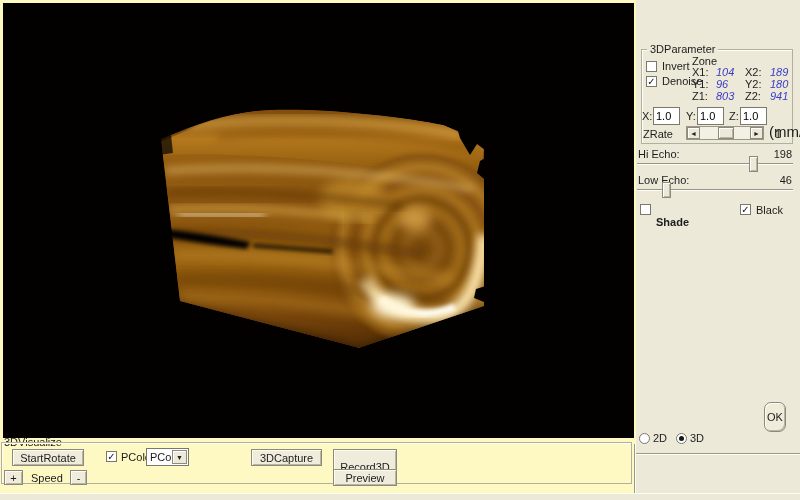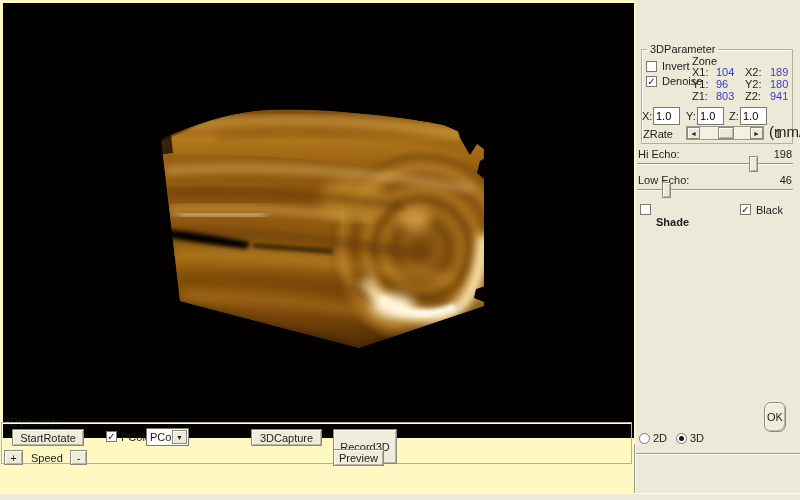--- a/index.html
+++ b/index.html
@@ -30,21 +30,21 @@
   .grouplabel { position:absolute; top:-7px; background:#ECE9D8; padding:0 3px; white-space:nowrap; }
   .track { position:absolute; height:2px; background:#98957f; border-bottom:1px solid #fff; }
   .thumb { position:absolute; width:9px; height:16px; background:#ECE9D8; border:1px solid #8d8a7d;
            box-shadow:inset 1px 1px 0 #fff, inset -1px -1px 0 #b9b5a5; }
   .scrollbar { position:absolute; height:14px; background:#f3f1e4; border:1px solid #9a968a; }
   .sb-btn { position:absolute; top:0; width:13px; height:12px; background:#ECE9D8;
             border:1px solid #8d8a7d; box-shadow:inset 1px 1px 0 #fff;
             font-size:7px; line-height:11px; text-align:center; color:#222; }
   .sb-thumb { position:absolute; top:0; width:16px; height:12px; background:#ECE9D8;
             border:1px solid #8d8a7d; box-shadow:inset 1px 1px 0 #fff, inset -1px -1px 0 #b9b5a5; }
-  .blue { color:#3A3AC8; }
+  .blue { color:#3A3AC8;font-style:italic; }
   .hline { position:absolute; border-top:1px solid #9c998b; border-bottom:1px solid #fffef4; }
   .vline { position:absolute; border-left:1px solid #9c998b; border-right:1px solid #fffef4; }
 
   
   .rpanel { position:absolute; left:636px; top:0; width:164px; height:500px; background:#ECE9D8; }
 
   
   .combo { position:absolute; background:#fff; border:1px solid #7b786b; }
   .combo .ctext { position:absolute; left:3px; top:2px; }
   .combo .cbtn { position:absolute; right:1px; top:1px; width:15px; height:14px; background:#ECE9D8;
@@ -211,21 +211,21 @@
 
     <span class="radio" style="left:3px; top:433px;"></span>
     <span class="lbl" style="left:17px; top:432px;">2D</span>
     <span class="radio sel" style="left:40px; top:433px;"></span>
     <span class="lbl" style="left:54px; top:432px;">3D</span>
     <div class="wbtn" style="left:128px; top:402px; width:22px; height:30px;border-radius:7px;">OK</div>
 
     <div class="hline" style="left:0; top:453px; width:164px;"></div>
   </div>
 
-  <div style="position:absolute; left:0; top:416px; width:634px; height:56px;">
+  <div style="position:absolute; left:0; top:436px; width:634px; height:56px;">
     <span class="lbl" style="left:4px; top:0;">3DVisualize</span>
     <div class="groupbox" style="left:1px; top:6px; width:631px; height:42px;"></div>
 
     <div class="wbtn" style="left:12px; top:13px; width:72px; height:17px;">StartRotate</div>
 
     <div class="wbtn" style="left:4px; top:34px; width:19px; height:15px;">+</div>
     <span class="lbl" style="left:31px; top:36px;">Speed</span>
     <div class="wbtn" style="left:70px; top:34px; width:17px; height:15px;">-</div>
 
     <span class="cb" style="left:106px; top:15px;">
@@ -233,18 +233,18 @@
       </span>
     <span class="lbl" style="left:121px; top:15px;">PColor</span>
 
     <div class="combo" style="left:146px; top:12px; width:43px; height:18px;">
       <span class="ctext">PColor</span>
       <span class="cbtn">▼</span>
     </div>
 
     <div class="wbtn" style="left:251px; top:13px; width:71px; height:17px;">3DCapture</div>
     <div class="wbtn" style="left:333px; top:13px; width:64px; height:35px;">Record3D</div>
-    <div class="wbtn" style="left:333px; top:33px; width:51px; height:17px;">Preview</div>
+    <div class="wbtn" style="left:333px; top:33px; width:64px; height:17px;">Preview</div>
   </div>
 
   <div class="vline" style="left:634px; top:444px; height:49px;"></div>
   <div class="statusbar"></div>
 </div>
 
 </body></html>

